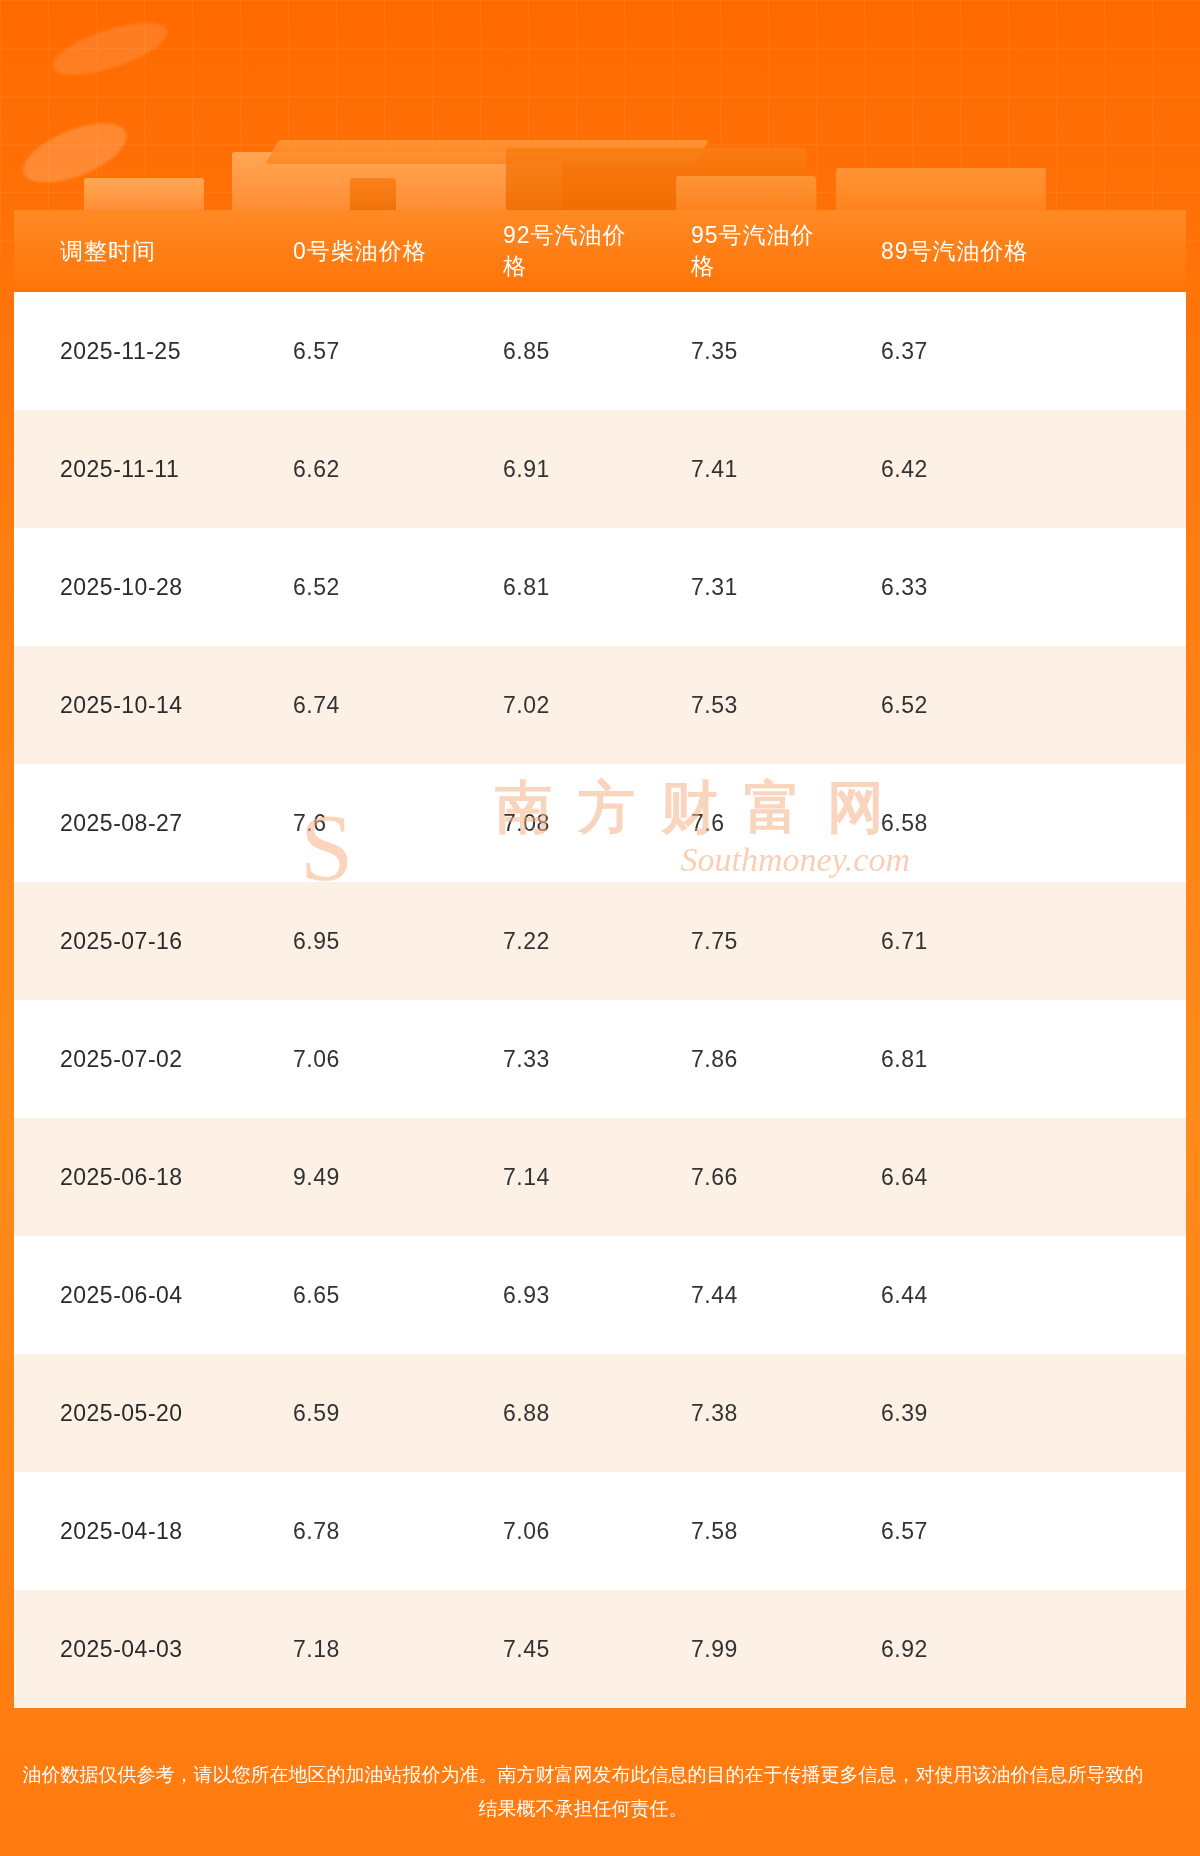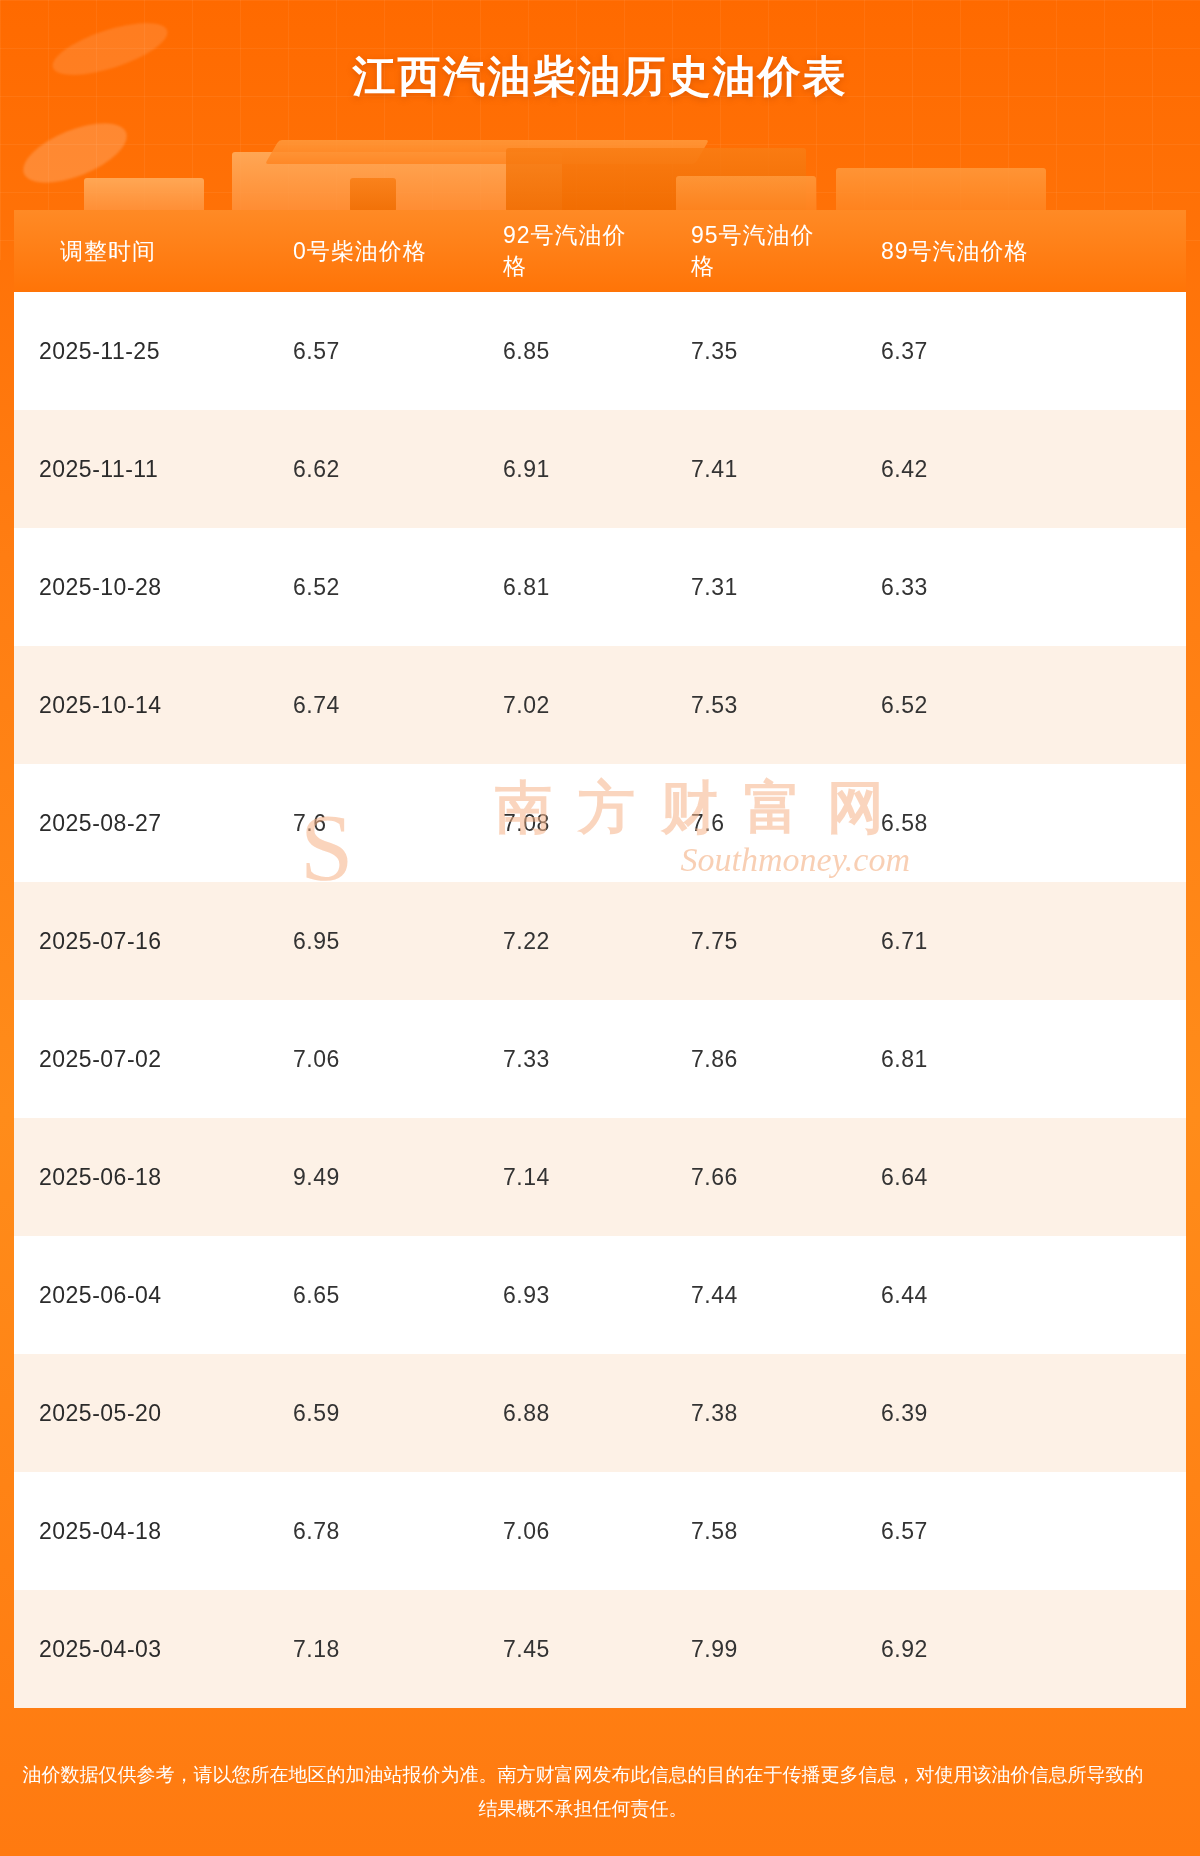--- a/index.html
+++ b/index.html
@@ -97,21 +97,21 @@
   tbody td {
     font-size: 23px;
     color: #333333;
     height: 116px;
     padding-left: 44px;
     text-align: left;
     letter-spacing: .5px;
   }
   tbody tr.even { background: #ffffff; }
   tbody tr.odd  { background: #fdf1e6; }
-  tbody td:first-child { padding-left: 25px; color: #2b2b2b; margin-left: 13px; }
+  tbody td:first-child { padding-left: 46px; color: #2b2b2b; margin-left: 13px; }
 
   col.c0 { width: 235px; }
   col.c1 { width: 210px; }
   col.c2 { width: 188px; }
   col.c3 { width: 190px; }
   col.c4 { width: 349px; }
 
   
   .watermark {
     position: absolute;
@@ -174,21 +174,20 @@
   <div class="blk light" style="left:232px; top:152px; width:330px; height:60px;"></div>
   <div class="blk" style="left:272px; top:140px; width:430px; height:24px; transform:skewX(-30deg);"></div>
   <div class="blk dark" style="left:506px; top:148px; width:300px; height:64px;"></div>
   <div class="blk" style="left:676px; top:176px; width:140px; height:38px;"></div>
   <div class="blk light" style="left:84px; top:178px; width:120px; height:36px;"></div>
   <div class="blk dark" style="left:350px; top:178px; width:46px; height:34px;"></div>
   <div class="blk" style="left:836px; top:168px; width:210px; height:46px;"></div>
   <div class="swoosh" style="left:50px; top:30px; width:120px; height:38px; transform:rotate(-18deg);"></div>
   <div class="swoosh" style="left:20px; top:130px; width:110px; height:46px; transform:rotate(-22deg); background:rgba(255,255,255,0.18);"></div>
 
-  <div class="title">江西汽油柴油历史油价表</div>
 
   <div class="watermark">
     <div class="wm-swirl">S</div>
     <div class="wm-cn">南方财富网</div>
     <div class="wm-en">Southmoney.com</div>
   </div>
 
   <div class="table-wrap">
     <table>
       <colgroup>

